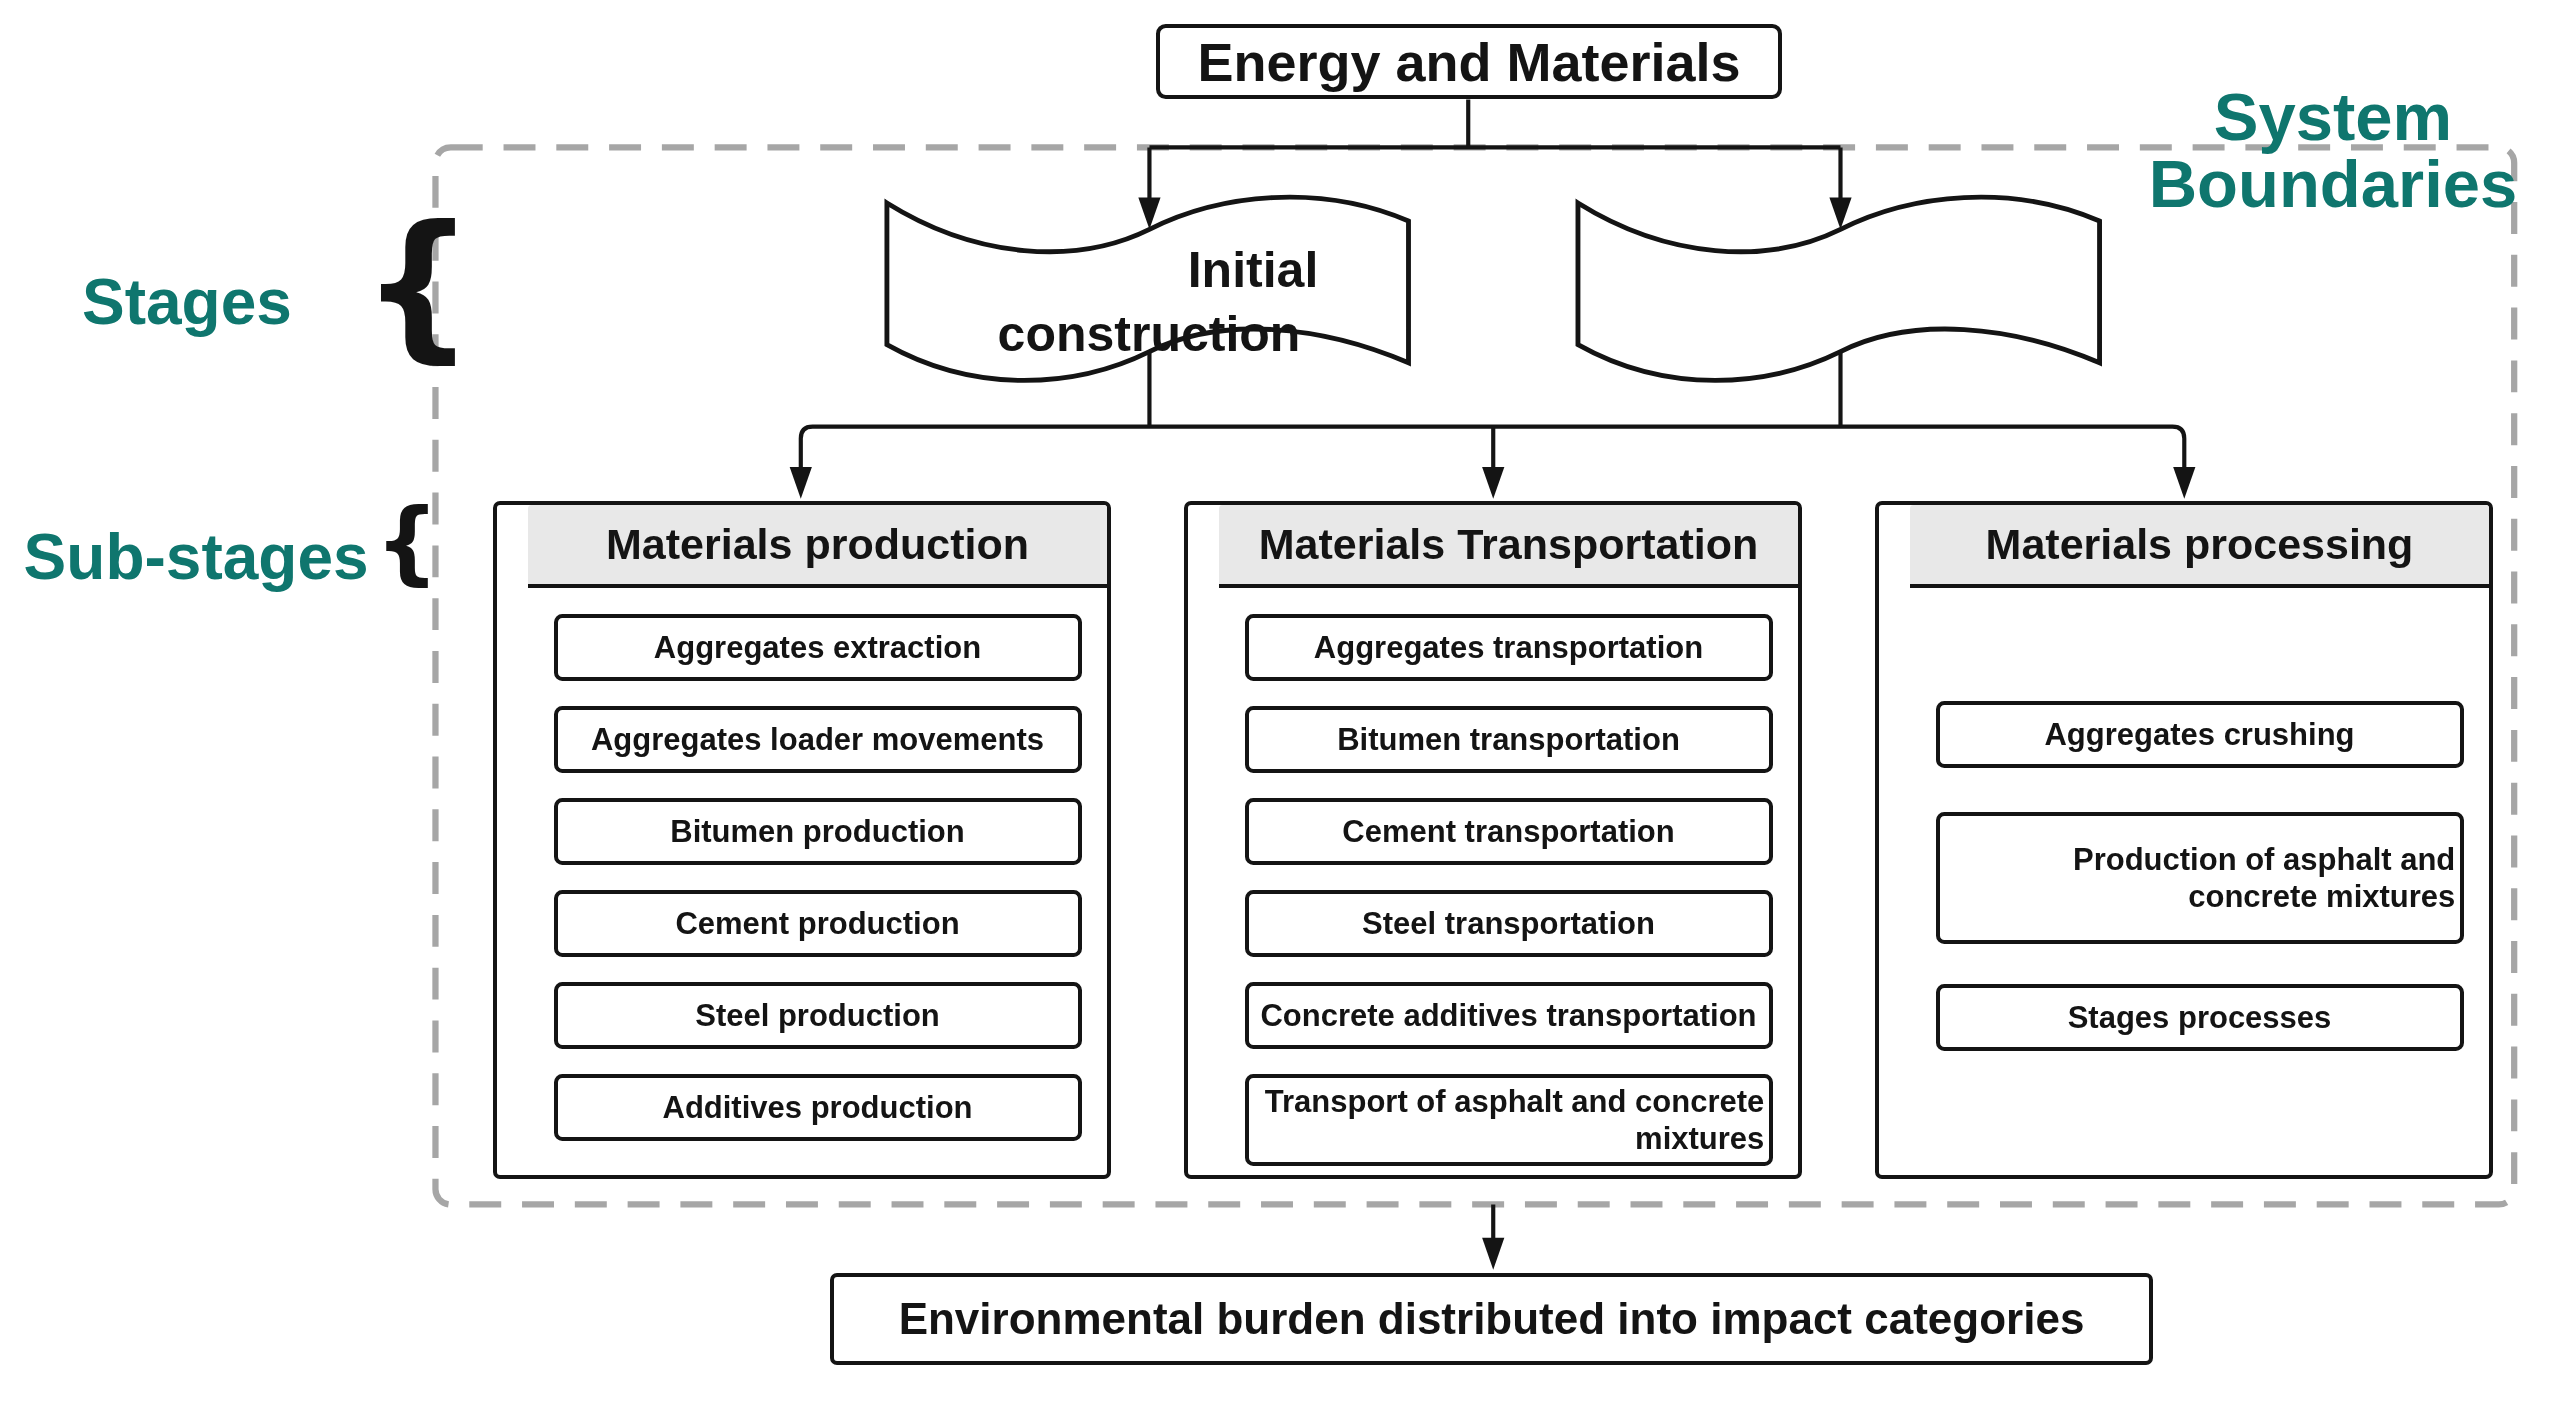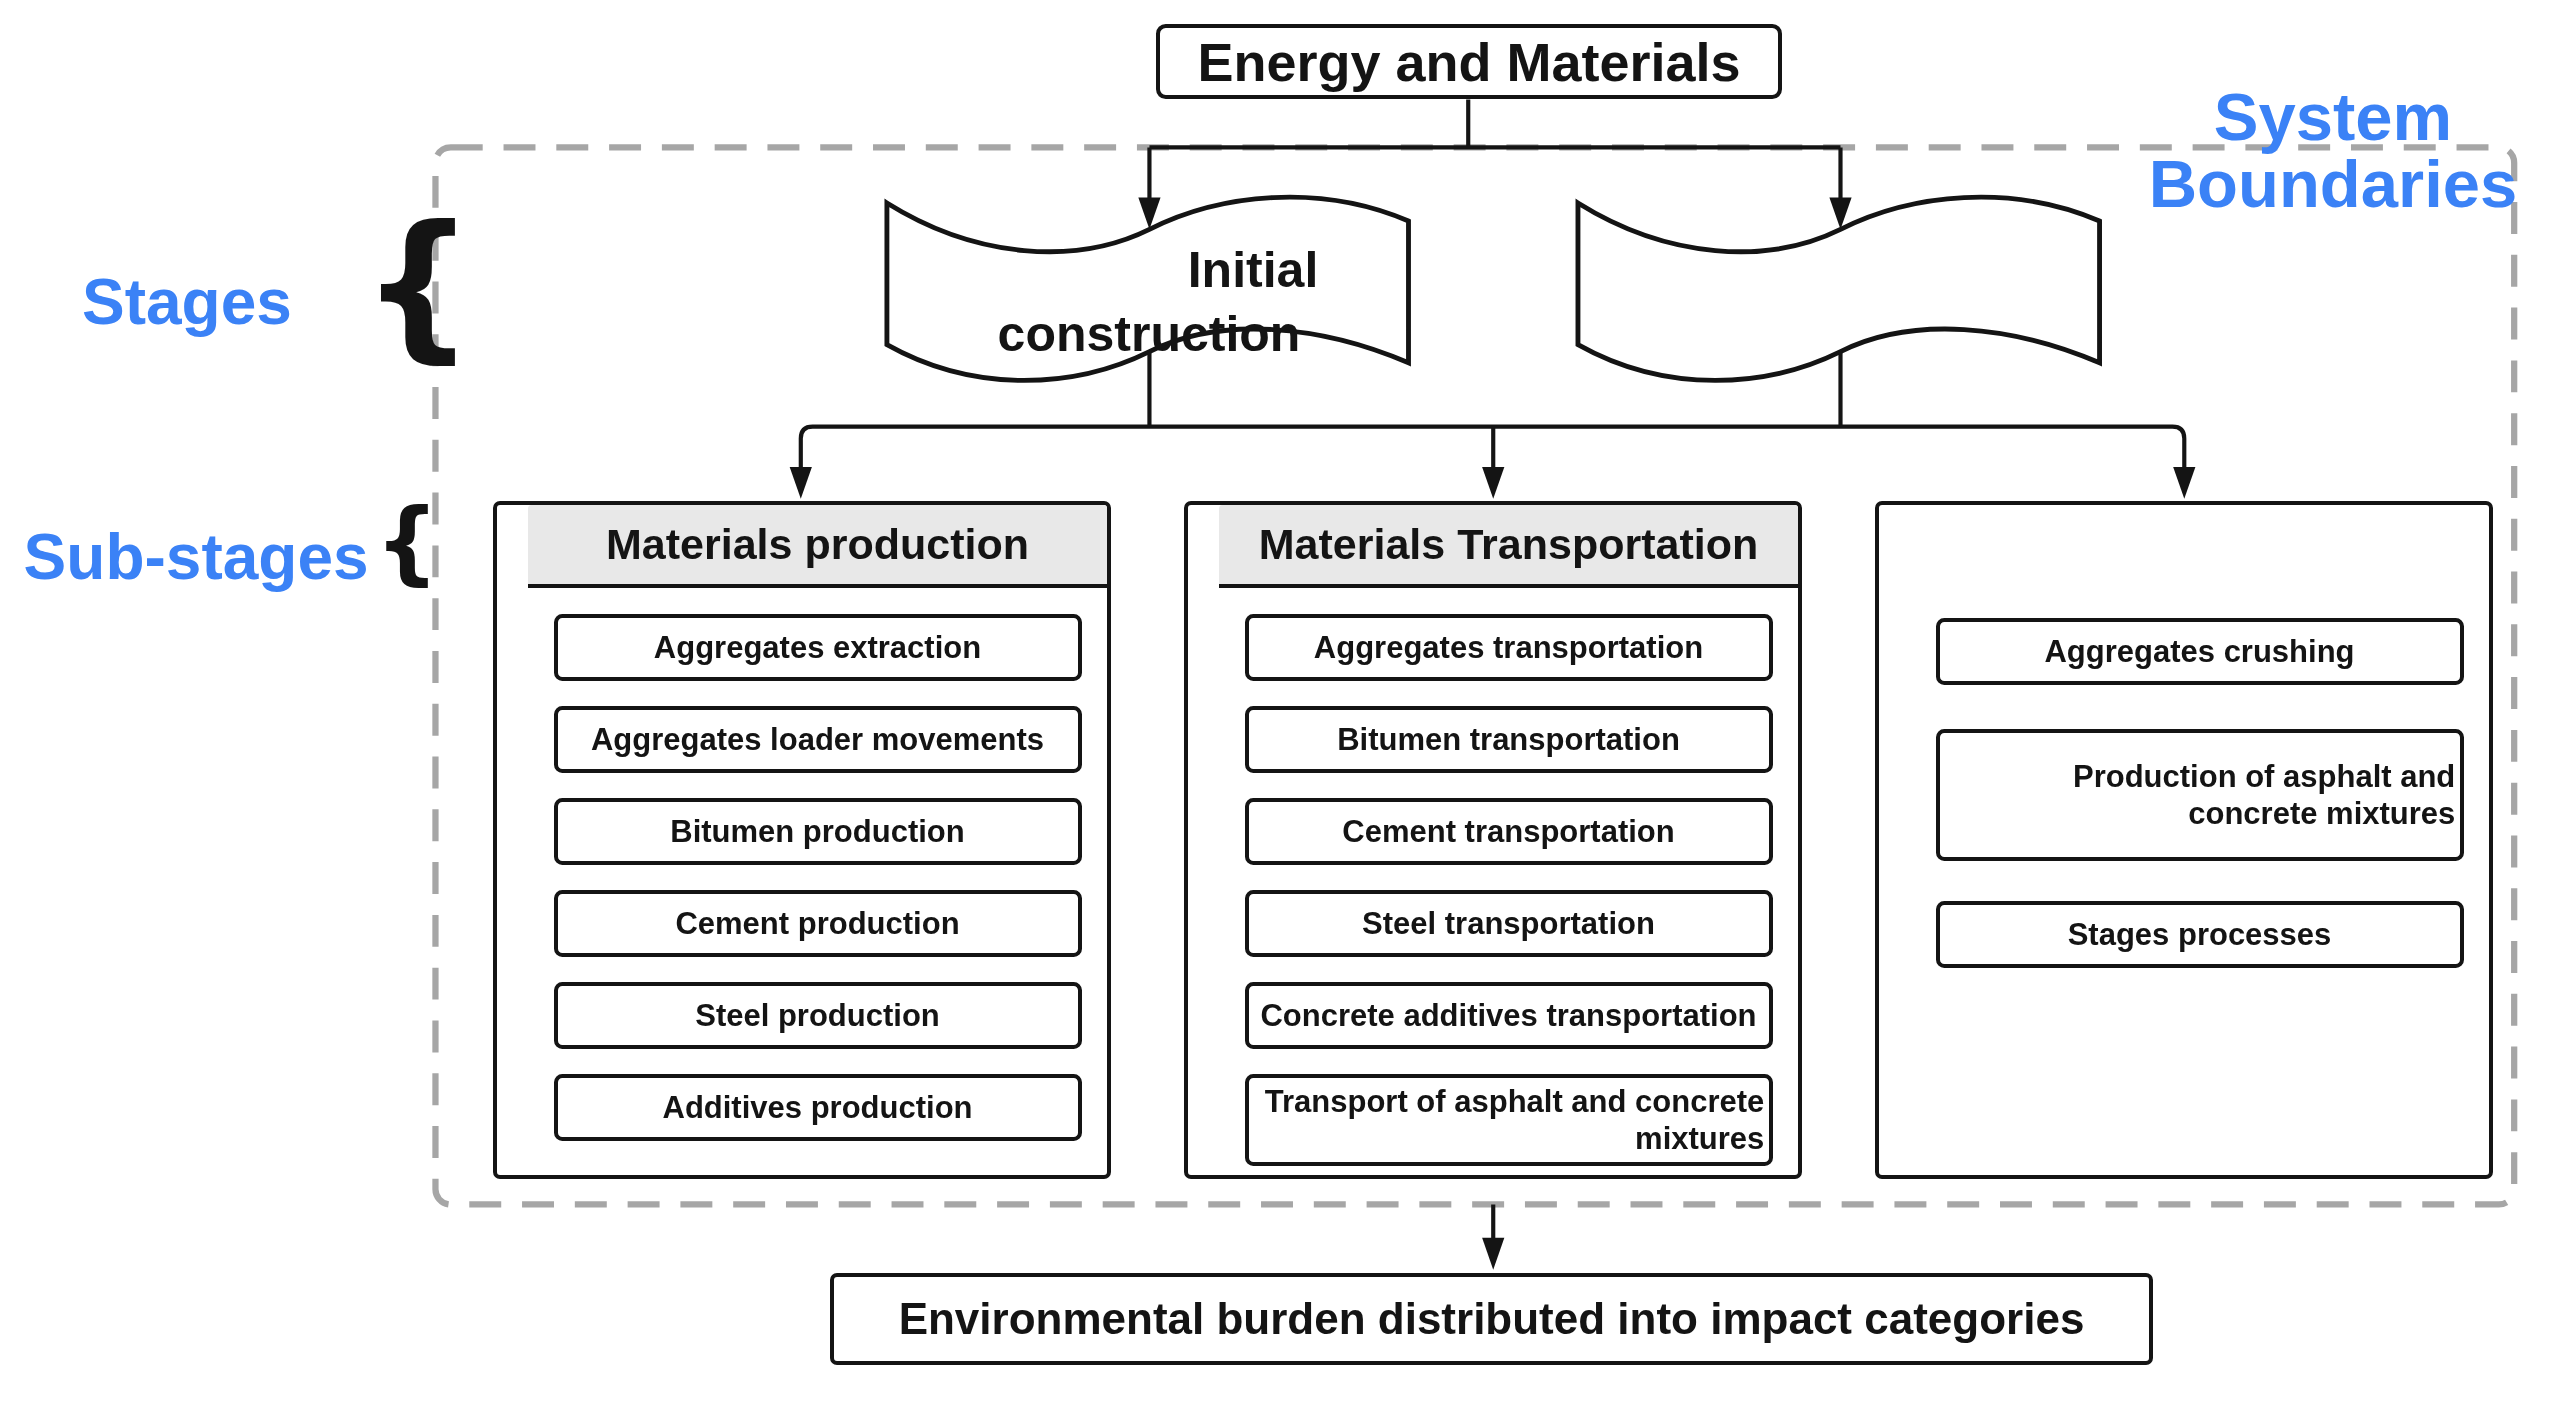--- a/index.html
+++ b/index.html
@@ -27,21 +27,21 @@
   #col3 .item:first-child{margin-top:113px;}
   #col3 .item.wrap{margin-top:44px;min-height:132px;}
   #col3 .item.last{margin-top:40px;}
 
   .tape-text{position:absolute;text-align:center;font-size:50px;line-height:64px;}
   #tape1-text{left:899px;top:238px;width:500px;}
   #tape1-text .l1{display:block;transform:translateX(104px);}
   #tape1-text .l2{display:block;}
   #tape2-text{left:1590px;top:290px;width:500px;}
 
-  .red{position:absolute;color:#3b82f6;font-size:64px;}
+  .red{position:absolute;color:#0f766e;font-size:64px;}
   #stages-label{left:82px;top:265px;}
   #substages-label{left:23.6px;top:520px;}
   #system-label{left:2111px;top:83px;width:444px;text-align:center;line-height:67px;font-size:67px;}
 
   .brace{position:absolute;color:#141414;font-family:"DejaVu Sans",sans-serif;line-height:1;}
   #brace-stages{left:361px;top:205px;font-size:160px;}
   #brace-substages{left:375px;top:497px;font-size:90px;}
 </style>
 </head>
 <body>
@@ -106,20 +106,21 @@
       <div class="item">Aggregates transportation</div>
       <div class="item">Bitumen transportation</div>
       <div class="item">Cement transportation</div>
       <div class="item">Steel transportation</div>
       <div class="item">Concrete additives transportation</div>
       <div class="item wrap">Transport of asphalt and concrete mixtures</div>
     </div>
   </div>
 
   <div id="col3" class="column">
+    <div class="col-header">Materials processing</div>
     <div class="col-body">
       <div class="item">Aggregates crushing</div>
       <div class="item wrap">Production of asphalt and concrete mixtures</div>
       <div class="item last">Stages processes</div>
     </div>
   </div>
 
   <div id="result-box" class="box">Environmental burden distributed into impact categories</div>
 
 </div>

